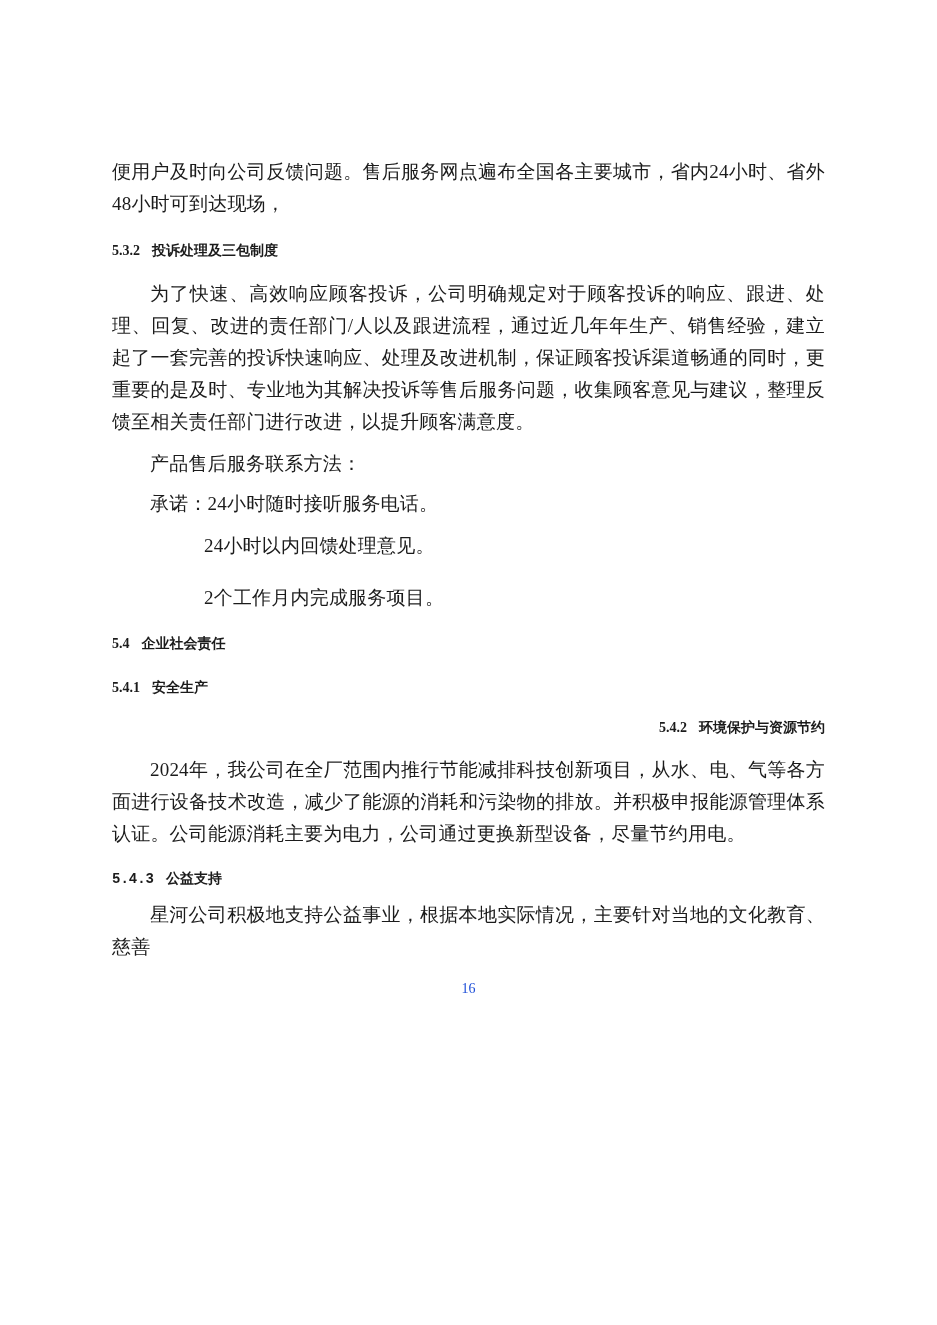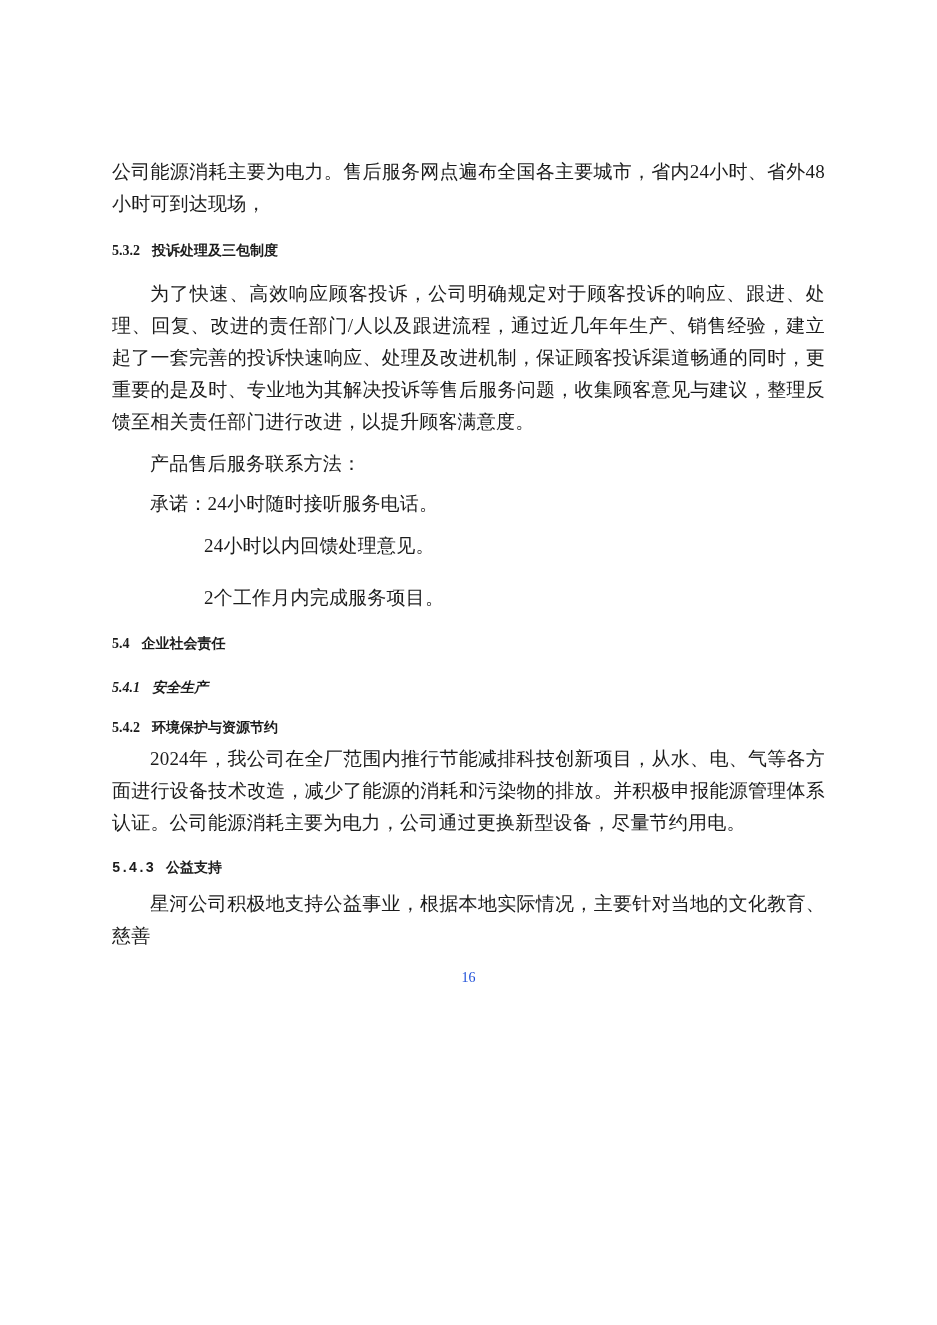--- a/index.html
+++ b/index.html
@@ -32,40 +32,40 @@
   }
   .heading .num { margin-right: 12px; }
   .h-532 { margin-top: 16px; }
   .p-532 { margin-top: 12px; }
   .contact-line { margin-top: 10px; margin-left: 2em; }
   .promise-first { margin-top: 8px; margin-left: 2em; }
   .promise-cont { margin-top: 10px; margin-left: 92px; }
   .promise-cont2 { margin-top: 20px; margin-left: 92px; }
   .h-54 { margin-top: 15px; }
   .p-54 { margin-top: 20px; }
-  .h-541 { margin-top: 14px; font-style: italic; }
+  .h-541 { margin-top: 14px; }
   .p-541 { margin-top: 10px; }
-  .h-542 { margin-top: 10px; }
-  .p-542 { }
+  .h-542 { margin-top: 10px; text-align: right; }
+  .p-542 { margin-top: 11px; }
   .h-543 { margin-top: 14px; font-family: Liberation Mono, monospace; }
   .p-543 { margin-top: 5px; }
   .page-number {
     margin-top: 14px;
     text-align: center;
     font-size: 14px;
     line-height: 24px;
     color: #1d4ed8;
   }
 </style>
 </head>
 <body>
 
 <div class="page">
 
-  <div class="body-text">公司能源消耗主要为电力。售后服务网点遍布全国各主要城市，省内24小时、省外48小时可到达现场，</div>
+  <div class="body-text">便用户及时向公司反馈问题。售后服务网点遍布全国各主要城市，省内24小时、省外48小时可到达现场，</div>
 
   <div class="heading h-532">
     <span class="num">5.3.2</span><span>投诉处理及三包制度</span>
   </div>
   <div class="body-text para-indent p-532">为了快速、高效响应顾客投诉，公司明确规定对于顾客投诉的响应、跟进、处理、回复、改进的责任部门/人以及跟进流程，通过近几年年生产、销售经验，建立起了一套完善的投诉快速响应、处理及改进机制，保证顾客投诉渠道畅通的同时，更重要的是及时、专业地为其解决投诉等售后服务问题，收集顾客意见与建议，整理反馈至相关责任部门进行改进，以提升顾客满意度。</div>
 
   <div class="body-text contact-line">产品售后服务联系方法：</div>
 
   <div class="body-text promise-first">
     <span>承诺：</span><span>24小时随时接听服务电话。</span>

